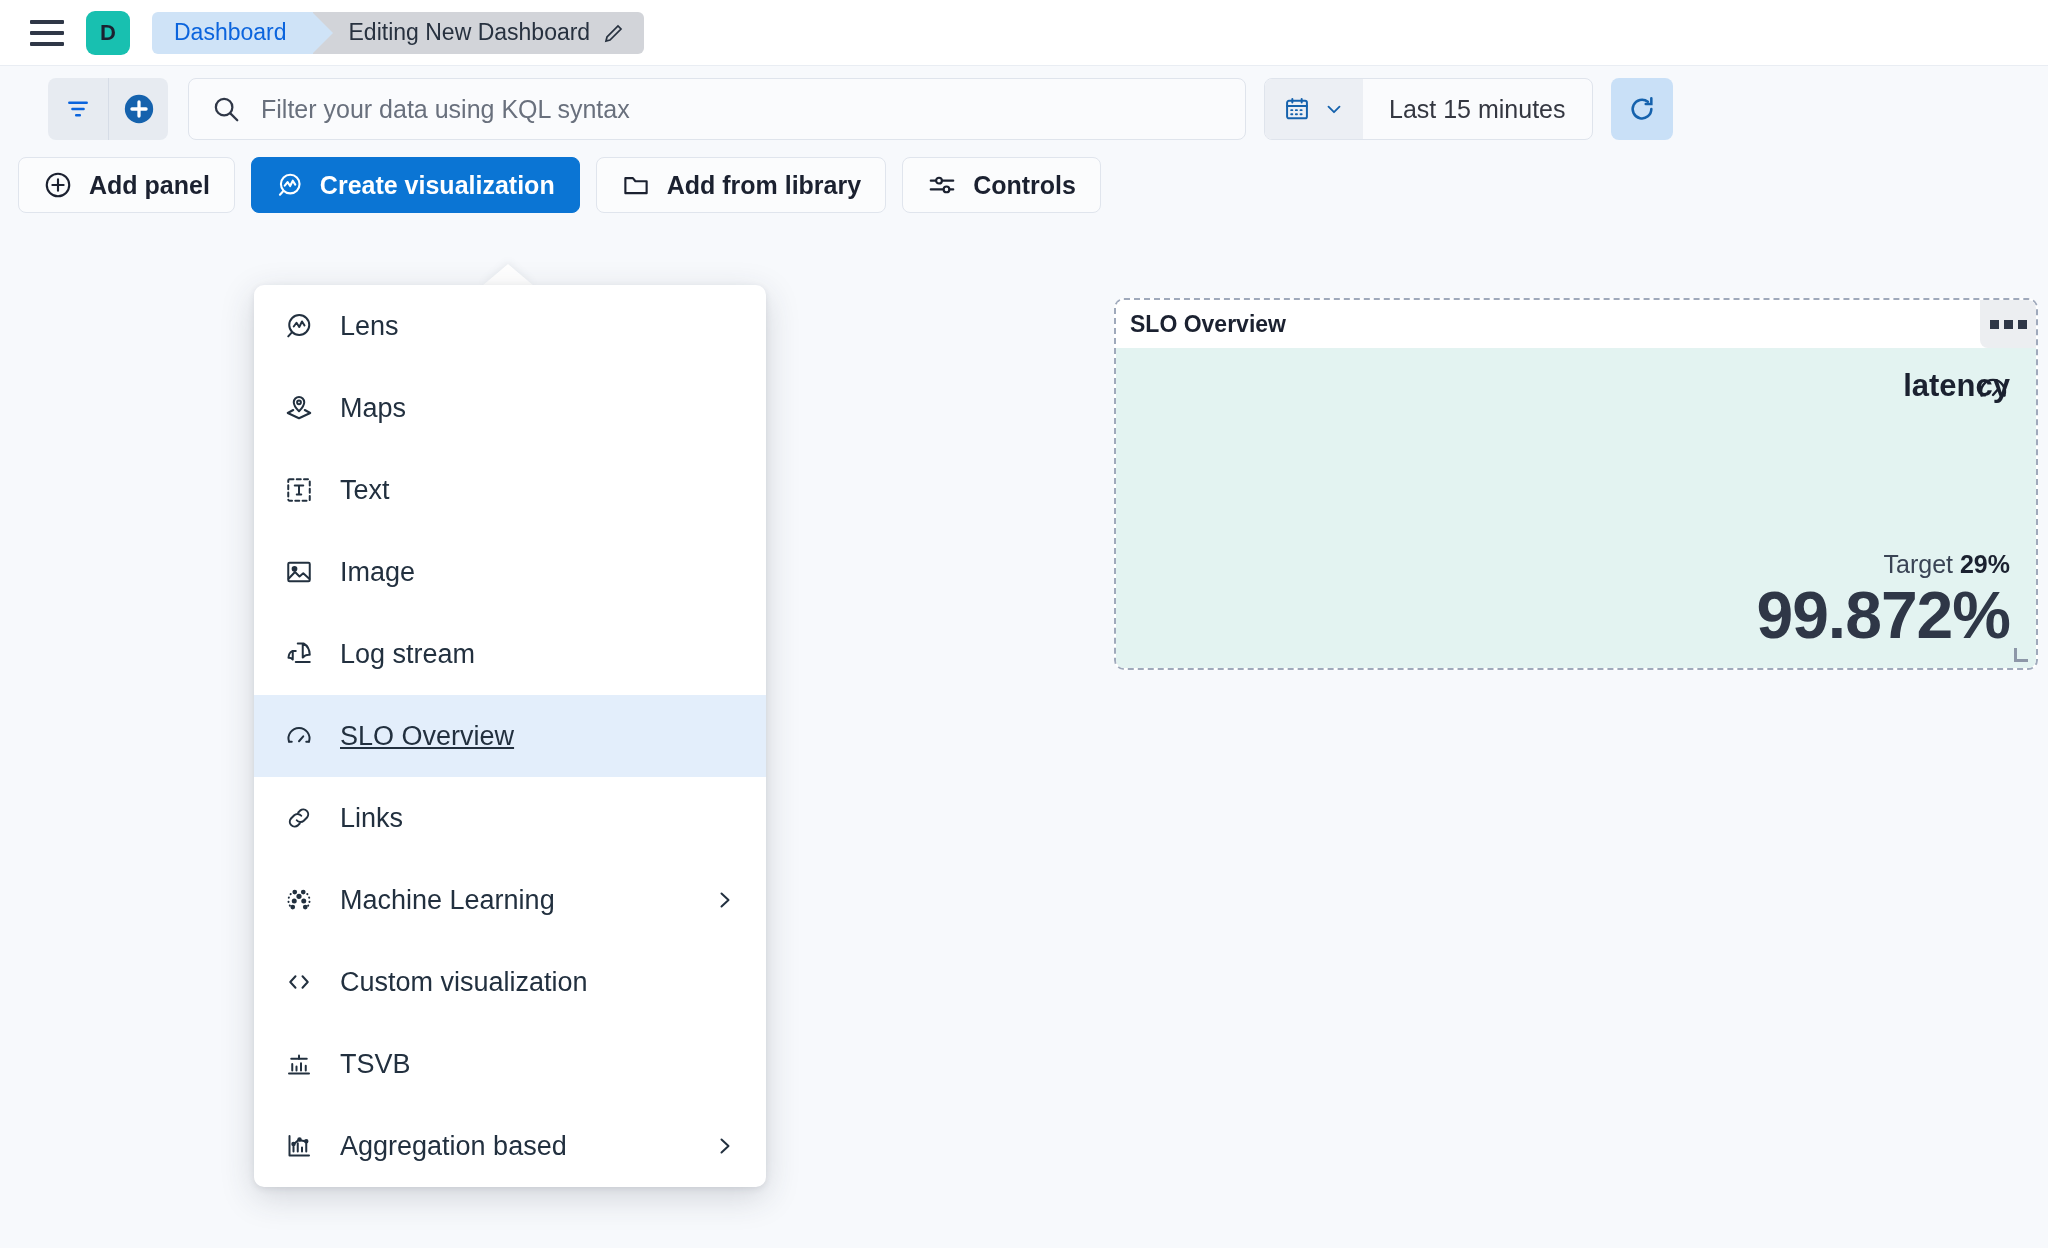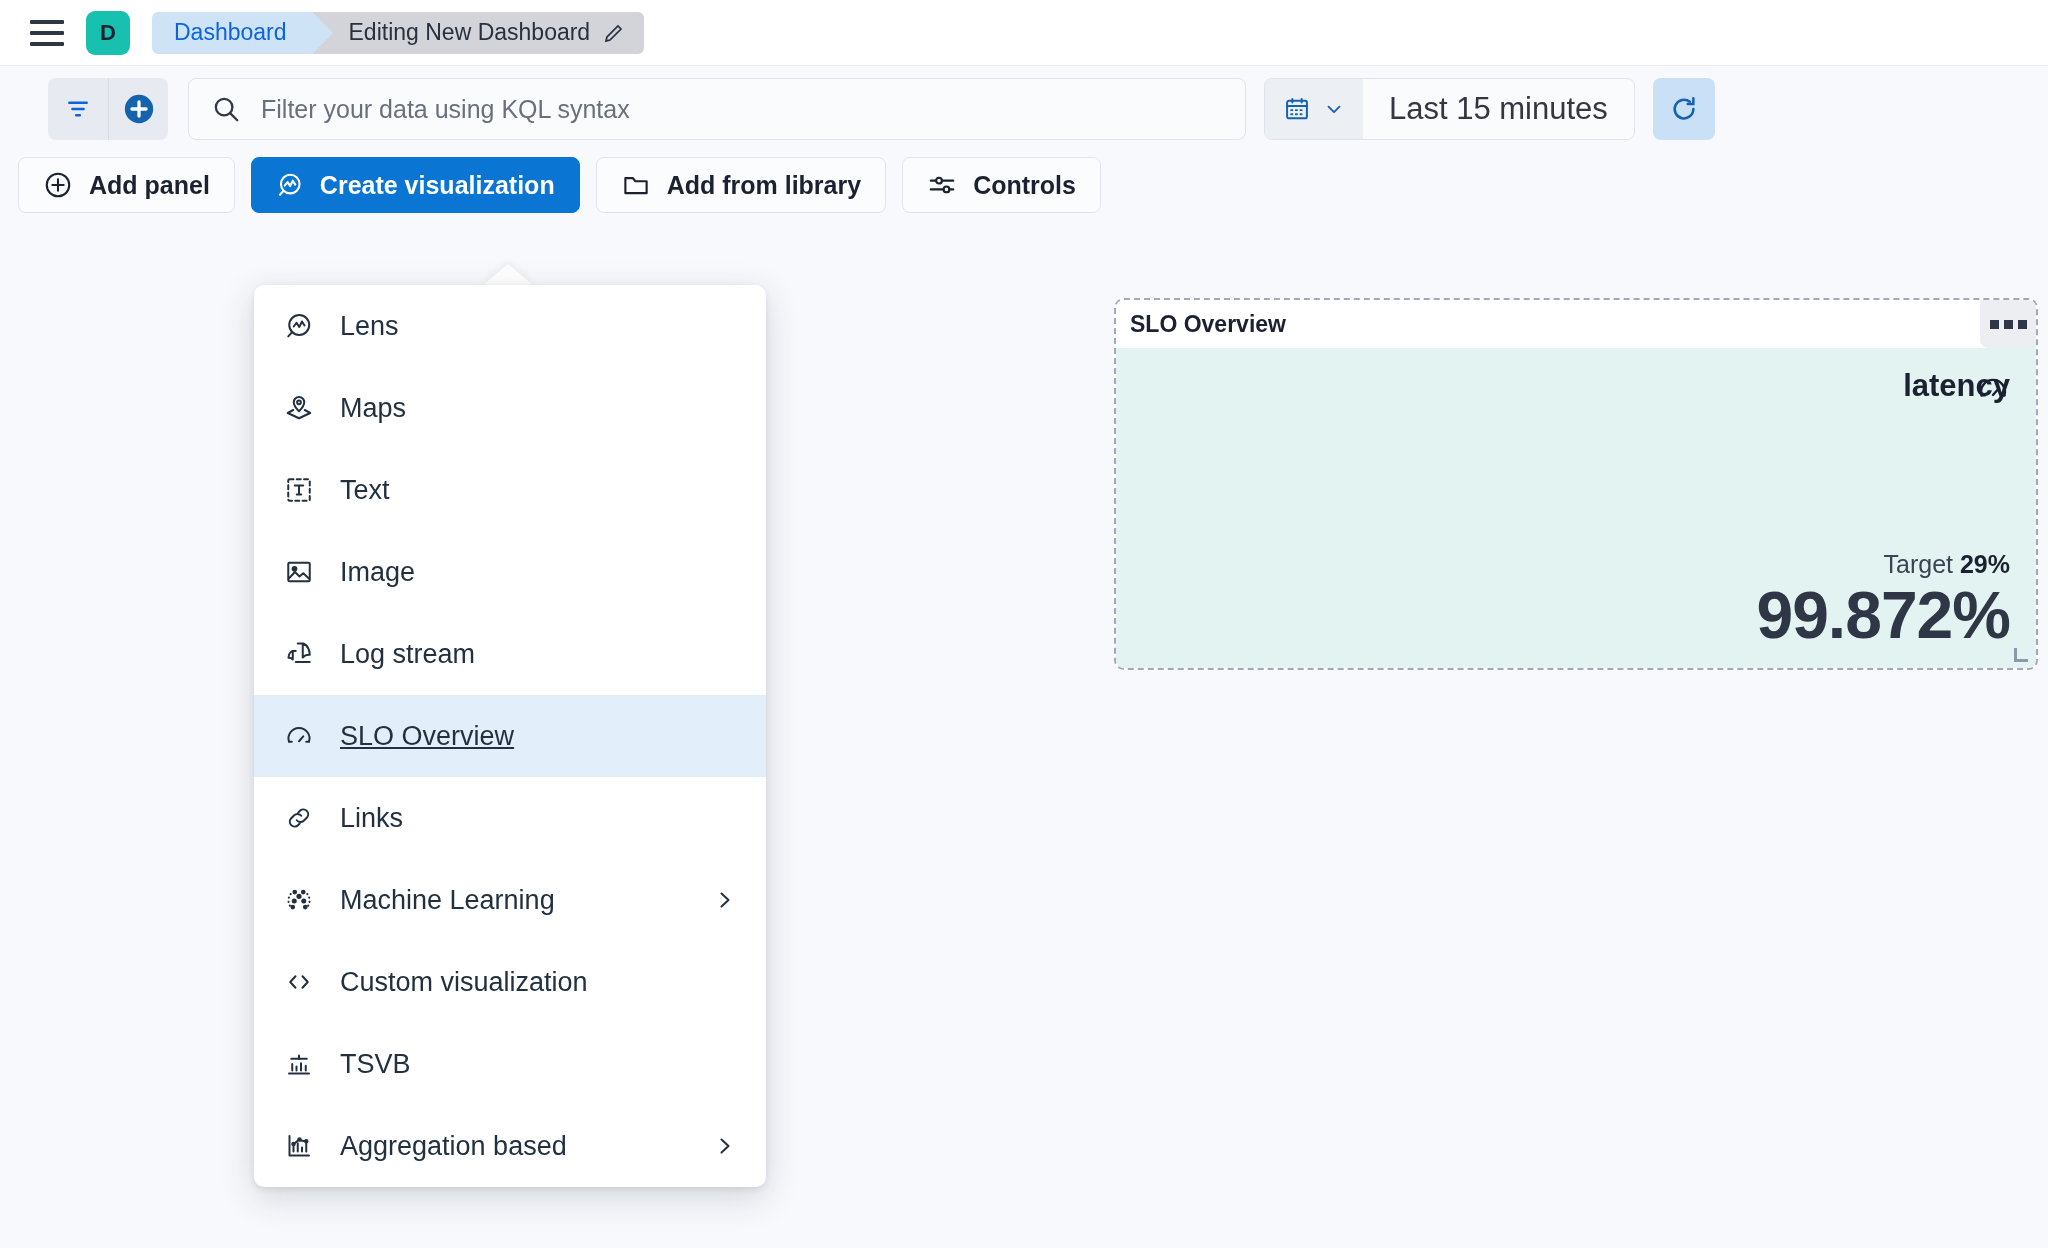--- a/index.html
+++ b/index.html
@@ -113,21 +113,21 @@
     display: flex; align-items: stretch;
     border: 1px solid #dfe4ec; border-radius: 8px; overflow: hidden;
     background: #fafbfd;
   }
   .dr-calendar {
     background: #eceff4; display: flex; align-items: center;
     gap: 12px; padding: 0 18px; cursor: pointer;
   }
   .dr-text {
     display: flex; align-items: center; padding: 0 26px;
-    font-size: 31px; color: #343741; cursor: pointer; white-space: nowrap;
+    font-size: 25px; color: #343741; cursor: pointer; white-space: nowrap;
   }
   .refresh-btn {
     margin-left: 18px; width: 62px; height: 62px;
     background: #c9e0f7; border-radius: 8px;
     display: flex; align-items: center; justify-content: center;
     cursor: pointer;
   }
 
   
   .toolbar {

